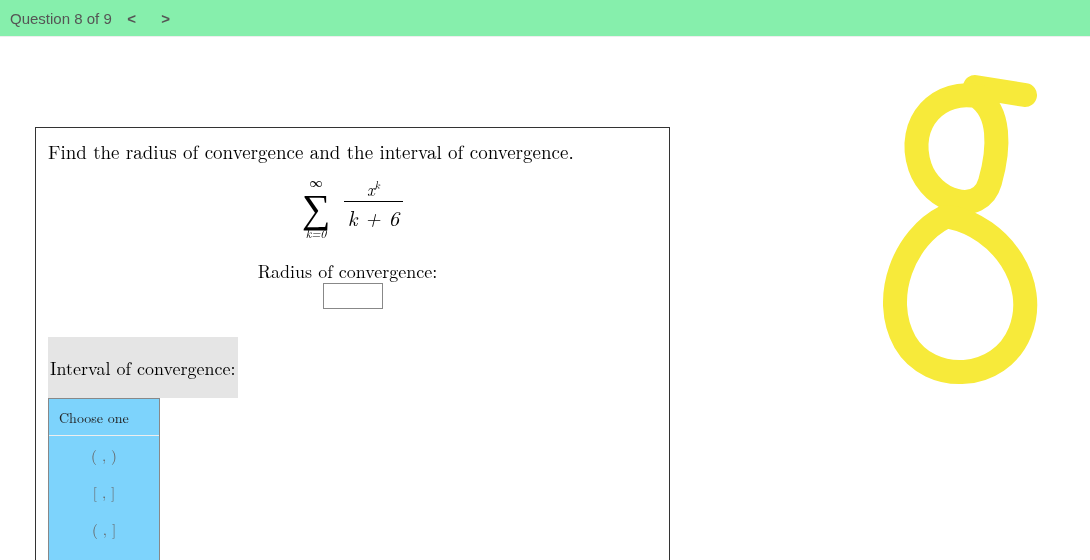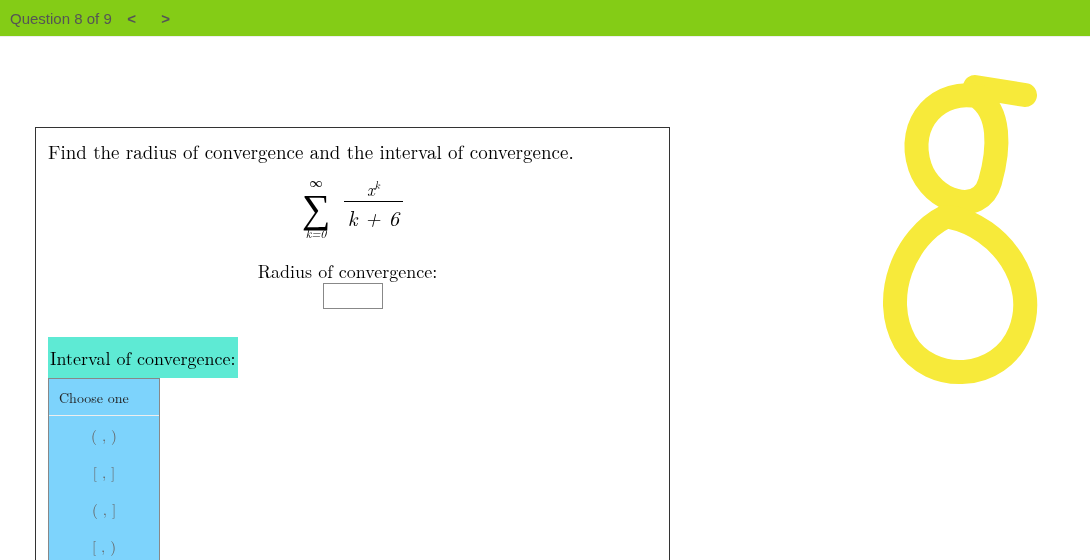--- a/index.html
+++ b/index.html
@@ -8,21 +8,21 @@
     width: 1090px; height: 560px;
     font-family: Arial, Helvetica, sans-serif;
     background: #ffffff;
     overflow: hidden;
   }
   .header {
     display: flex; align-items: center;
     padding: 6px 10px;
     font-size: 15px;
     color: #555;
-    background: #84cc16;
+    background: #86efac;
     border-bottom: 1px solid #eee;
   }
   .nav-btn {
     width: 28px; height: 24px;
     display: inline-flex; align-items: center; justify-content: center;
     font-weight: bold;
     color: #555;
     cursor: pointer; user-select: none;
     margin-left: 6px;
   }
@@ -75,21 +75,21 @@
 
   .row {
     display: flex; align-items: center;
     margin-top: 14px;
     flex-direction: column;
   }
   .row-label {
     font-size: 18px;
     margin-right: 10px;
   }
-  .highlight { background: #5eead4; padding: 8px 2px; }
+  .highlight { background: #e5e5e5; padding: 18px 2px; }
   .text-input {
     border: 1px solid #888;
     width: 60px; height: 26px;
     padding: 2px 4px;
     font-family: inherit; font-size: 15px;
   }
   .dropdown {
     position: relative;
     border: 1px solid #888;
     width: 112px;

